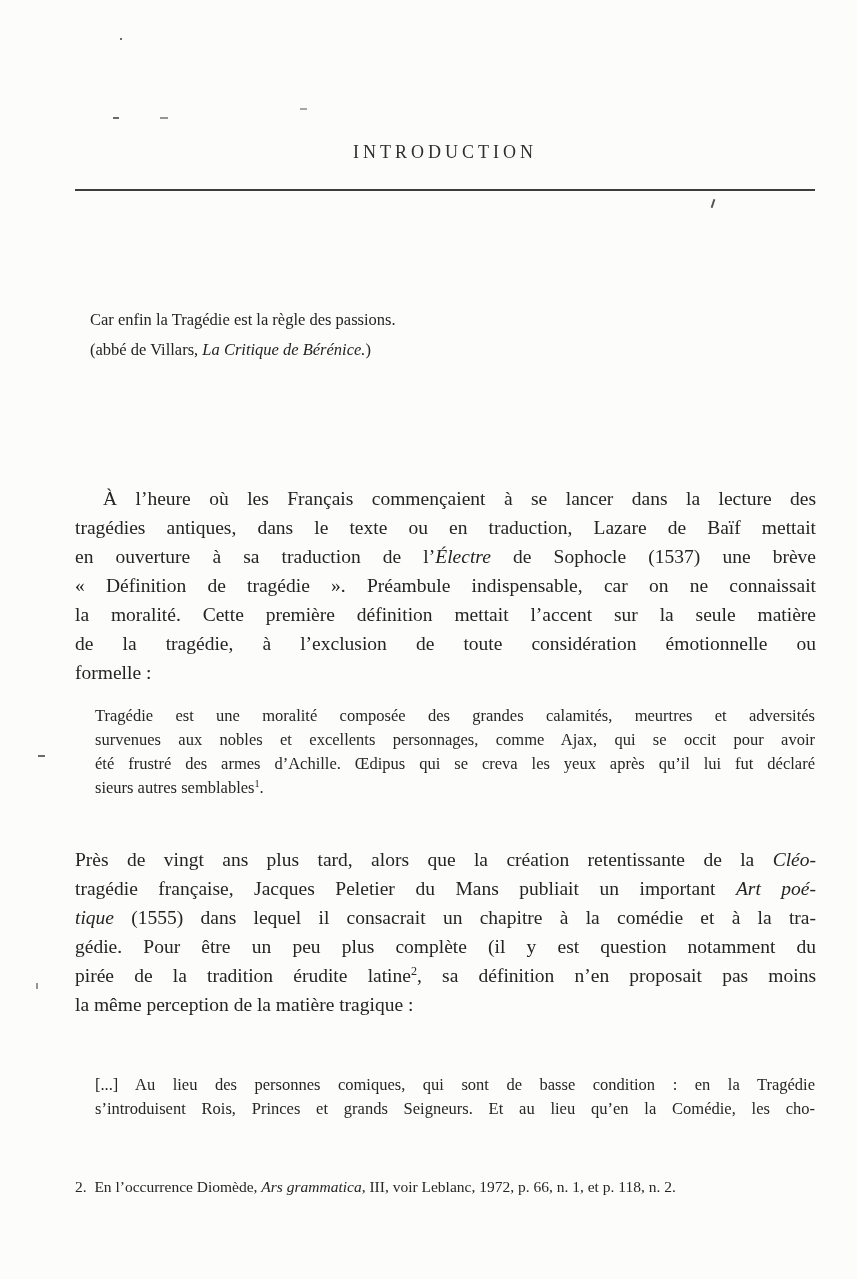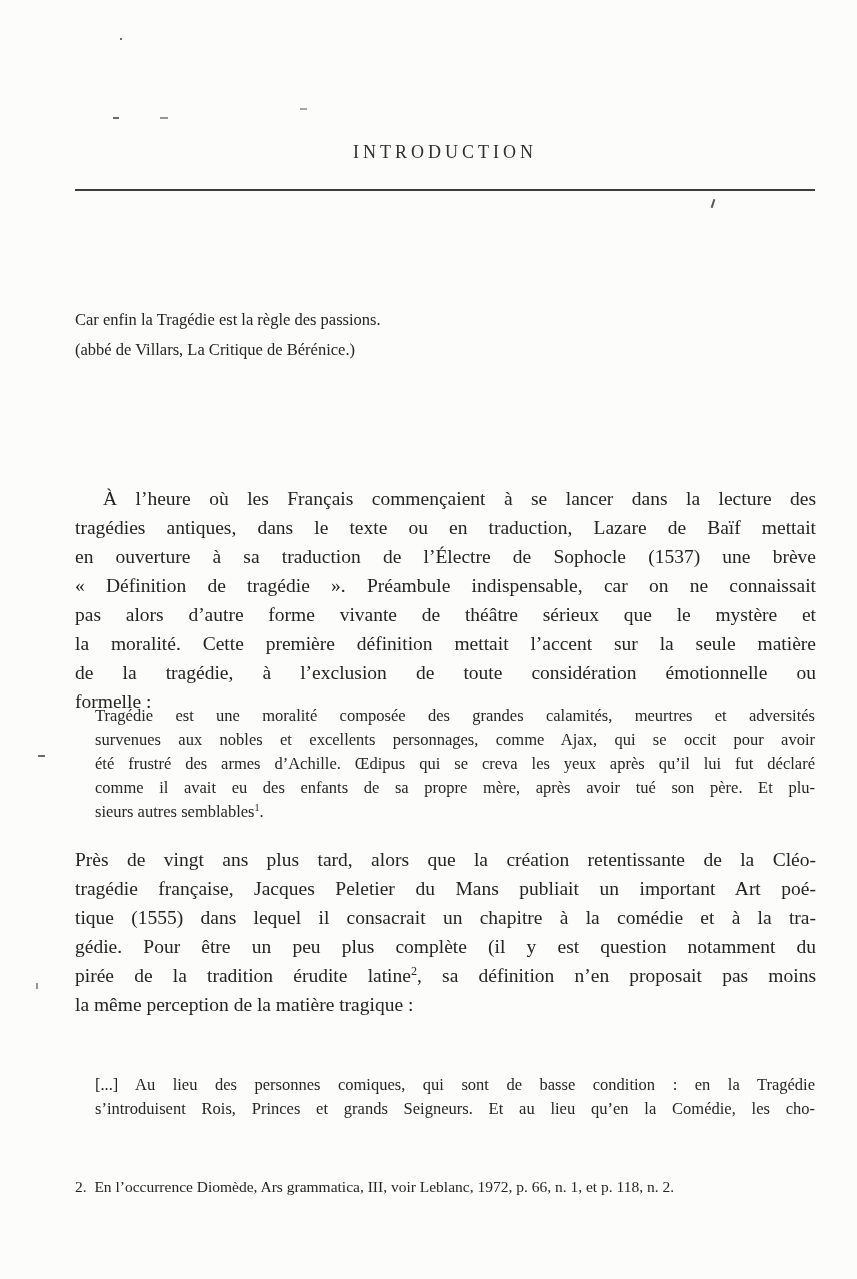--- a/index.html
+++ b/index.html
@@ -16,21 +16,21 @@
     text-align:center;
     font-size:18px; letter-spacing:4px;
     color:#2f2f2f;
     font-weight:normal; margin:0;
   }
   .title-rule {
     position:absolute; top:189px; left:75px; width:740px; height:2px;
     background:#3d3d3d;
   }
   .epigraph {
-    position:absolute; top:305px; left:75px; width:740px;
+    position:absolute; top:305px; left:90px; width:740px;
     font-size:16.5px; line-height:30px;
     color:#242424;
   }
   .epigraph .line { text-align:right; text-align-last:right; }
   .block { position:absolute; }
   .body-block {
     left:75px; width:741px;
     font-size:19.5px; line-height:29px;
     color:#242424;
   }
@@ -44,21 +44,21 @@
   #quote-1 { top:704px; }
   #quote-2 { top:1073px; }
   .footnotes-block {
     position:absolute; top:1176px; left:75px; width:745px;
     font-size:15.5px; line-height:22px;
     color:#262626;
   }
   .line { text-align:justify; text-align-last:justify; }
   .line.no-j { text-align-last:left; }
   .line.indent { text-indent:28px; }
-  .it { }
+  .it { font-style:italic; }
   sup { font-size:62%; vertical-align:super; line-height:0; }
   .speck { position:absolute; background:#6a6a6a; }
   .speck-slash {
     position:absolute; width:2px; height:9px; background:#555;
     transform:rotate(18deg);
   }
 </style>
 </head>
 <body>
 
@@ -71,31 +71,29 @@
   <div class="epigraph">
       <div class="line no-j"><span>Car enfin la Tragédie est la règle des passions.</span></div>
       <div class="line no-j"><span>(abbé de Villars, </span><span class="it">La Critique de Bérénice.</span><span>)</span></div>
     </div>
 
   <div class="block body-block" id="paragraph-1">
       <div class="line indent"><span>À l’heure où les Français commençaient à se lancer dans la lecture des</span></div>
       <div class="line"><span>tragédies antiques, dans le texte ou en traduction, Lazare de Baïf mettait</span></div>
       <div class="line"><span>en ouverture à sa traduction de l’</span><span class="it">Électre</span><span> de Sophocle (1537) une brève</span></div>
       <div class="line"><span>« Définition de tragédie ». Préambule indispensable, car on ne connaissait</span></div>
-      <div class="line"><span>pas alors d’autre forme vivante de théâtre sérieux que le mystère et</span></div>
       <div class="line"><span>la moralité. Cette première définition mettait l’accent sur la seule matière</span></div>
       <div class="line"><span>de la tragédie, à l’exclusion de toute considération émotionnelle ou</span></div>
       <div class="line no-j"><span>formelle :</span></div>
     </div>
 
   <div class="block quote-block" id="quote-1">
       <div class="line"><span>Tragédie est une moralité composée des grandes calamités, meurtres et adversités</span></div>
       <div class="line"><span>survenues aux nobles et excellents personnages, comme Ajax, qui se occit pour avoir</span></div>
       <div class="line"><span>été frustré des armes d’Achille. Œdipus qui se creva les yeux après qu’il lui fut déclaré</span></div>
-      <div class="line"><span>comme il avait eu des enfants de sa propre mère, après avoir tué son père. Et plu-</span></div>
       <div class="line no-j"><span>sieurs autres semblables</span><sup>1</sup><span>.</span></div>
     </div>
 
   <div class="block body-block" id="paragraph-2">
       <div class="line"><span>Près de vingt ans plus tard, alors que la création retentissante de la </span><span class="it">Cléo-</span></div>
       <div class="line"><span>tragédie française, Jacques Peletier du Mans publiait un important </span><span class="it">Art poé-</span></div>
       <div class="line"><span class="it">tique</span><span> (1555) dans lequel il consacrait un chapitre à la comédie et à la tra-</span></div>
       <div class="line"><span>gédie. Pour être un peu plus complète (il y est question notamment du</span></div>
       <div class="line"><span>pirée de la tradition érudite latine</span><sup>2</sup><span>, sa définition n’en proposait pas moins</span></div>
       <div class="line no-j"><span>la même perception de la matière tragique :</span></div>

